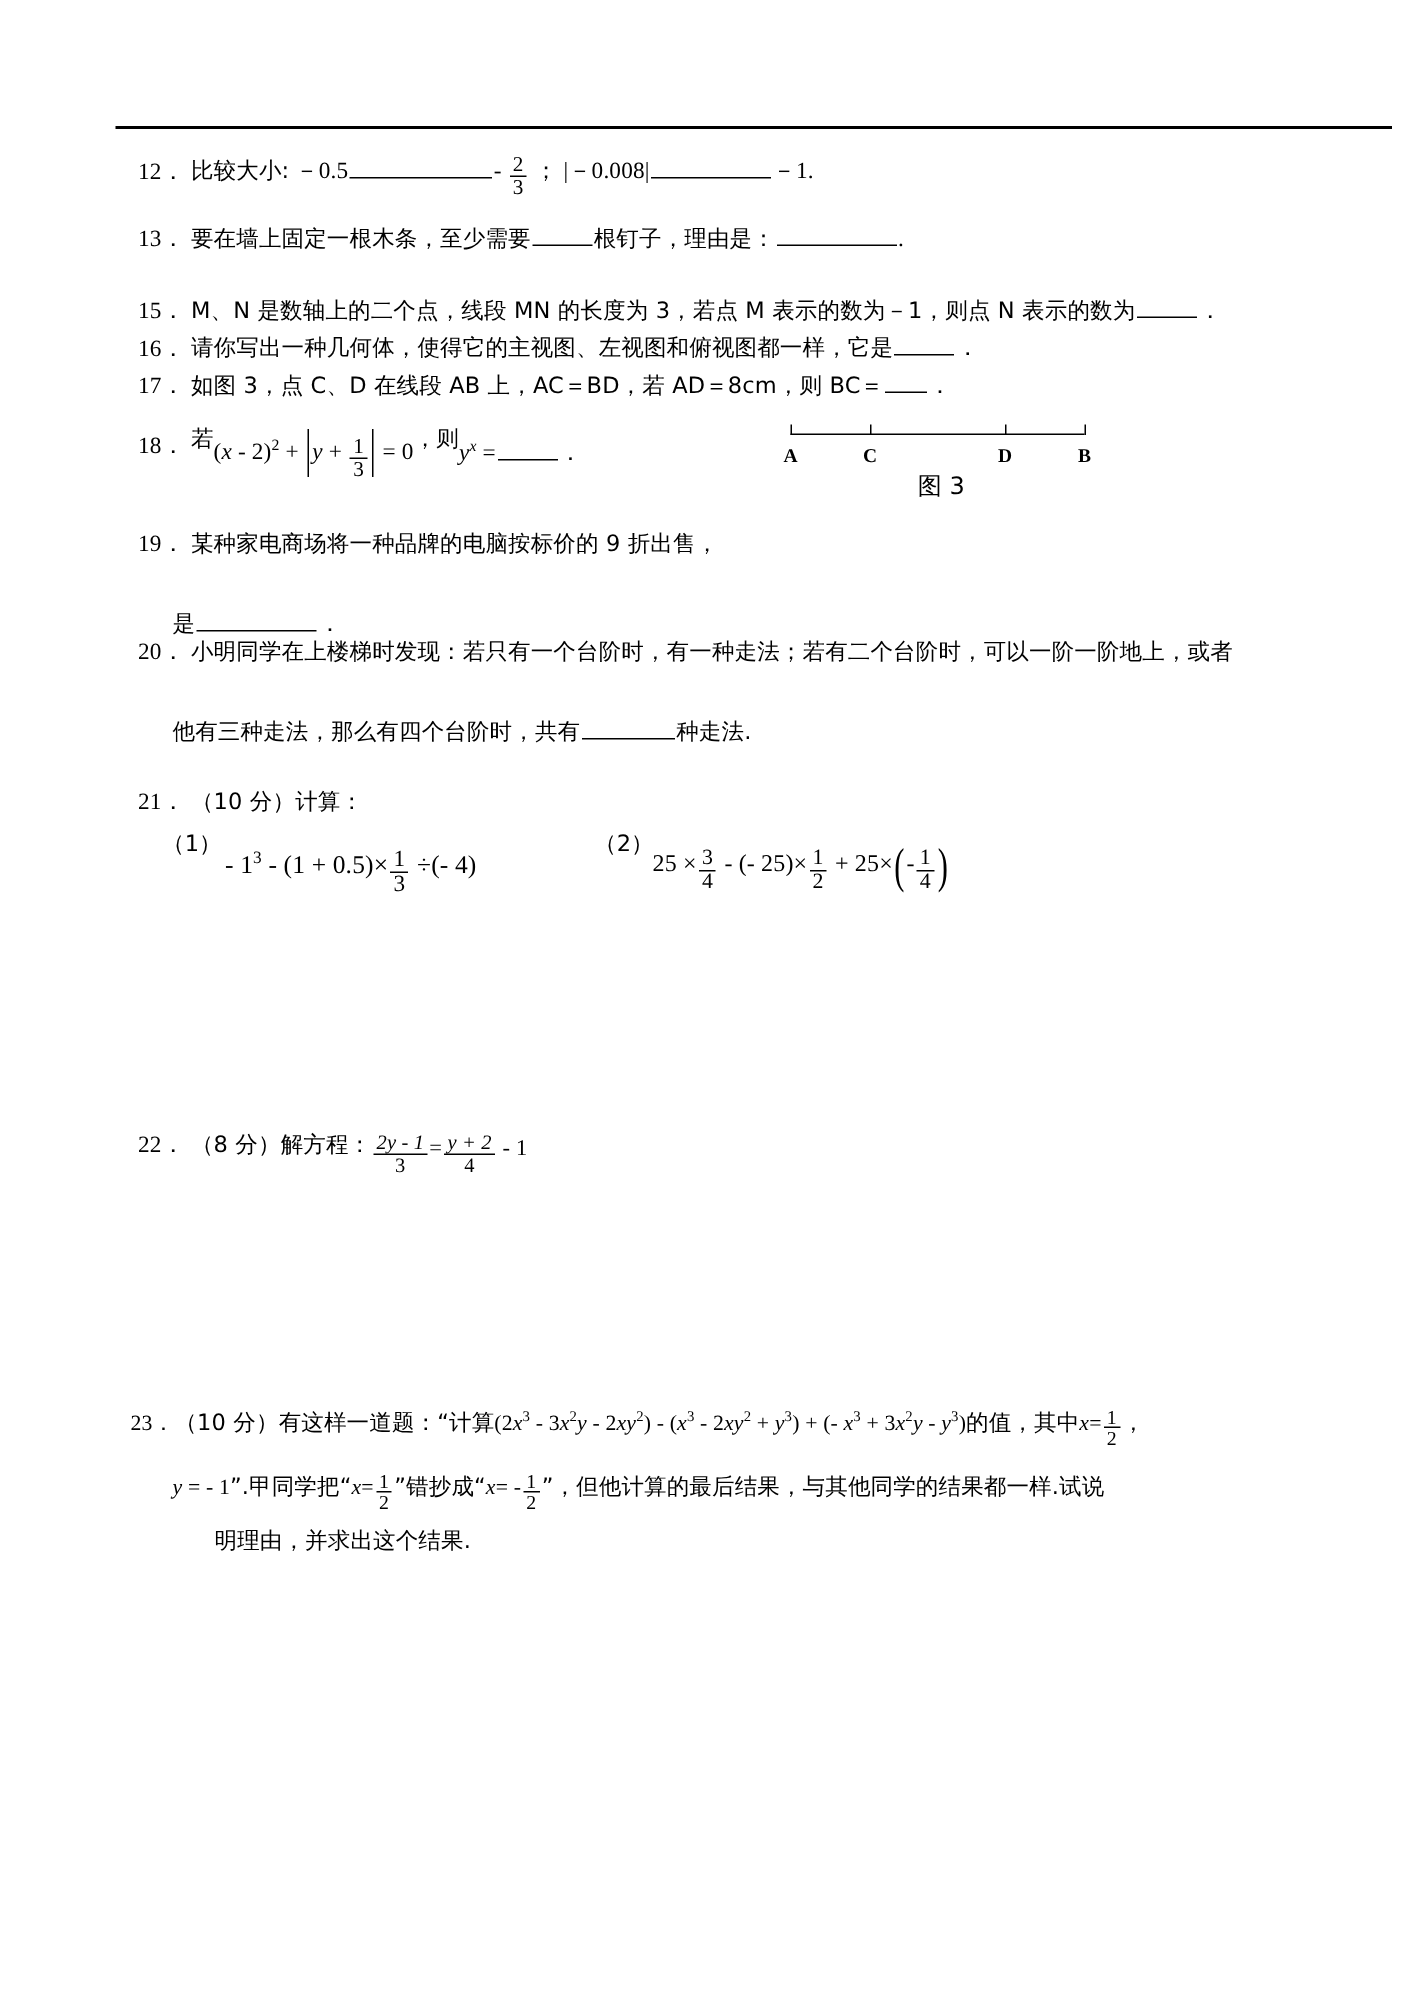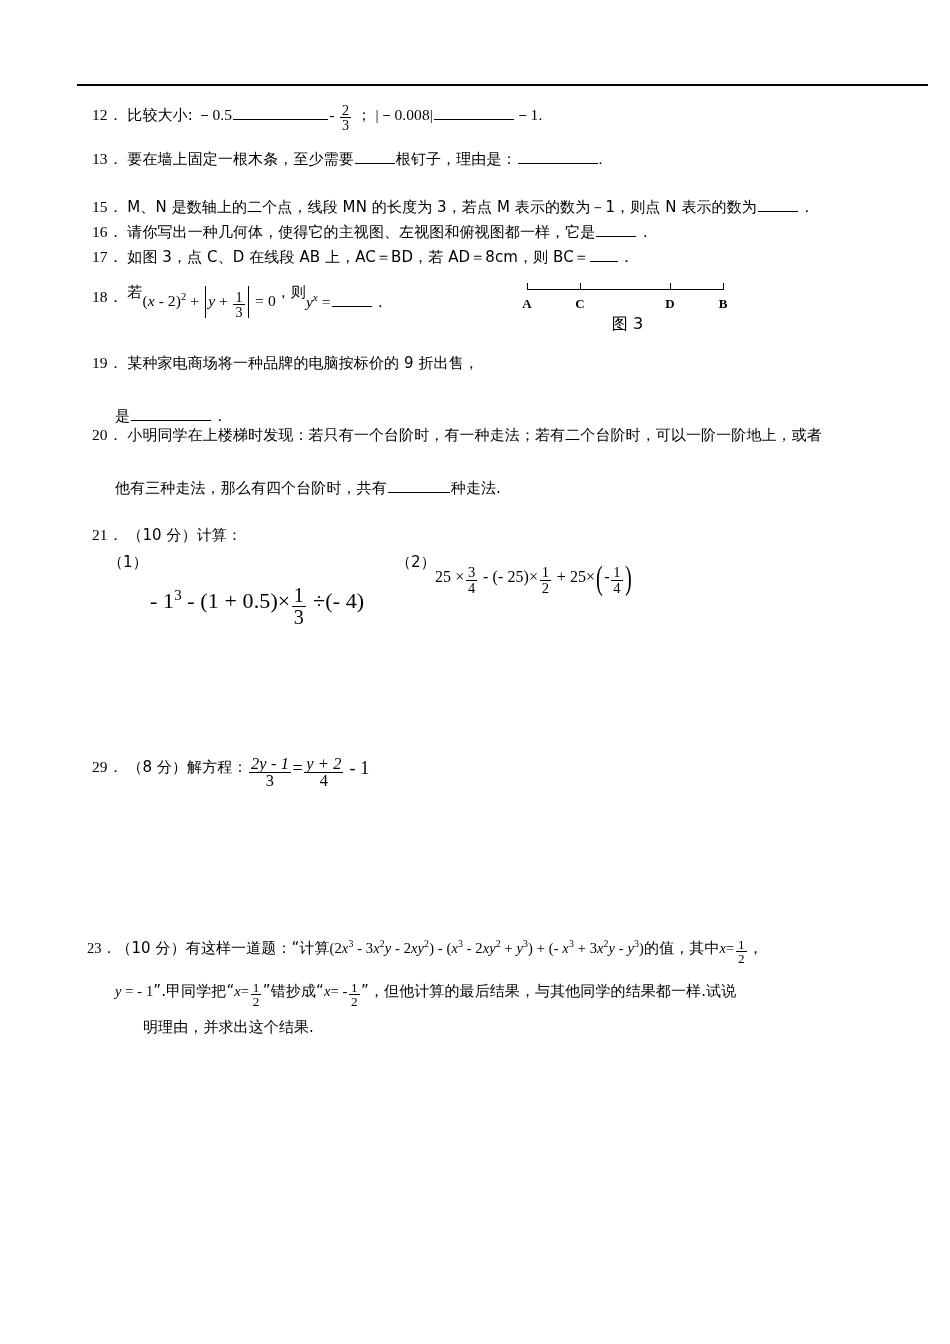--- a/index.html
+++ b/index.html
@@ -233,34 +233,34 @@
   </div>
 
   <div class="q" style="left:92px; top:527px;">
     <span class="num">21．</span>
     <span class="cn">（10 分）</span><span class="cn">计算：</span>
   </div>
 
   <div class="q" style="left:108px; top:555px; font-size:13px;">
     <span class="cn">（1）</span>
   </div>
-  <div class="q" style="left:150px; top:581px; font-size:22px;">
+  <div class="q" style="left:150px; top:562px; font-size:17px;">
     <span>- 1</span><sup>3</sup><span> - (1 + 0.5)×</span><span class="frac"><span class="n">1</span><span class="d">3</span></span><span> ÷(- 4)</span>
   </div>
 
   <div class="q" style="left:396px; top:555px; font-size:13px;">
     <span class="cn">（2）</span>
   </div>
   <div class="q" style="left:435px; top:562px; font-size:16px;">
     <span>25 ×</span><span class="frac"><span class="n">3</span><span class="d">4</span></span><span> - (- 25)×</span><span class="frac"><span class="n">1</span><span class="d">2</span></span><span> + 25×</span><span class="bigparen">(</span><span>-</span><span class="frac"><span class="n">1</span><span class="d">4</span></span><span class="bigparen">)</span>
   </div>
 
   <div class="q" style="left:92px; top:750px;">
-    <span class="num">29．</span>
-    <span class="cn">（8 分）</span><span class="cn">解方程：</span><span style="display:inline-block; position:relative; top:2px; font-size:18px;"><span class="frac"><span class="n it">2y - 1</span><span class="d">3</span></span><span>=</span><span class="frac"><span class="n it">y + 2</span><span class="d">4</span></span><span> - 1</span></span>
+    <span class="num">22．</span>
+    <span class="cn">（8 分）</span><span class="cn">解方程：</span><span style="display:inline-block; position:relative; top:2px; font-size:15px;"><span class="frac"><span class="n it">2y - 1</span><span class="d">3</span></span><span>=</span><span class="frac"><span class="n it">y + 2</span><span class="d">4</span></span><span> - 1</span></span>
   </div>
 
   <div class="q" style="left:87px; top:935px; font-size:14.5px;">
     <span class="num">23．</span><span class="cn">（10 分）</span><span class="cn">有这样一道题：</span><span class="cn">“</span><span class="cn">计算</span><span>(2<span class="it">x</span><sup>3</sup> - 3<span class="it">x</span><sup>2</sup><span class="it">y</span> - 2<span class="it">xy</span><sup>2</sup>) - (<span class="it">x</span><sup>3</sup> - 2<span class="it">xy</span><sup>2</sup> + <span class="it">y</span><sup>3</sup>) + (- <span class="it">x</span><sup>3</sup> + 3<span class="it">x</span><sup>2</sup><span class="it">y</span> - <span class="it">y</span><sup>3</sup>)</span><span class="cn">的值，其中</span><span class="it">x</span><span>=</span><span class="frac"><span class="n">1</span><span class="d">2</span></span><span class="cn">，</span>
   </div>
 
   <div class="q" style="left:115px; top:978px; font-size:14.5px;">
     <span class="it">y</span><span> = - 1</span><span class="cn">”</span><span class="cn">.甲同学把</span><span class="cn">“</span><span class="it">x</span><span>=</span><span class="frac"><span class="n">1</span><span class="d">2</span></span><span class="cn">”</span><span class="cn">错抄成</span><span class="cn">“</span><span class="it">x</span><span>= -</span><span class="frac"><span class="n">1</span><span class="d">2</span></span><span class="cn">”</span><span class="cn">，但他计算的最后结果，与其他同学的结果都一样.试说</span>
   </div>
 

